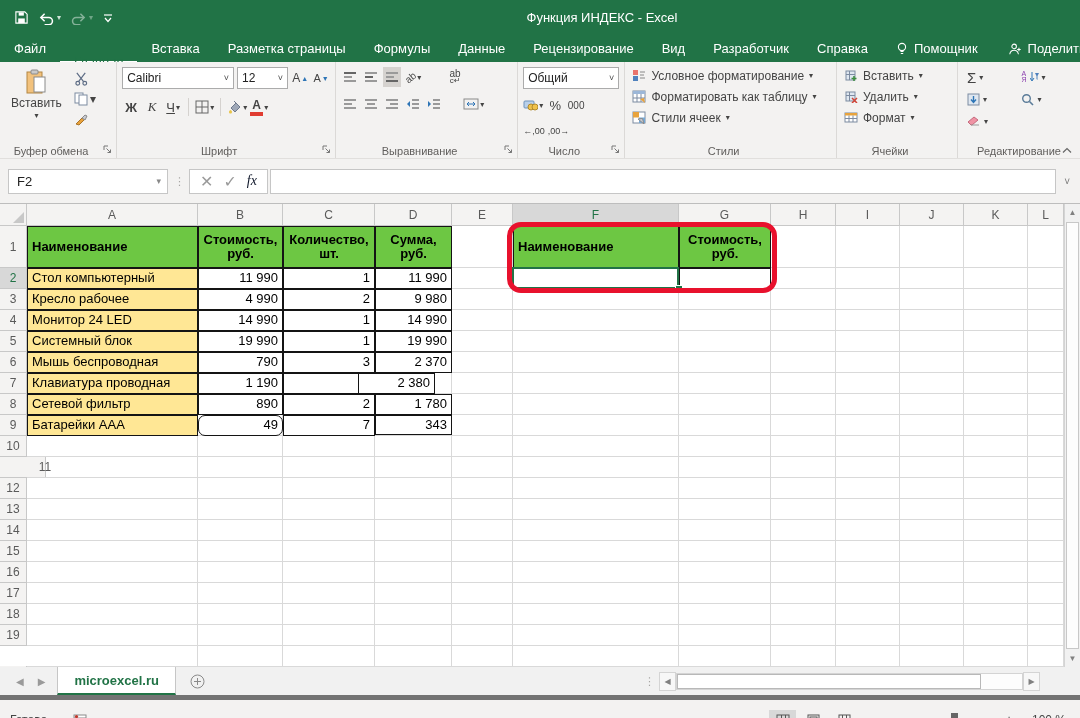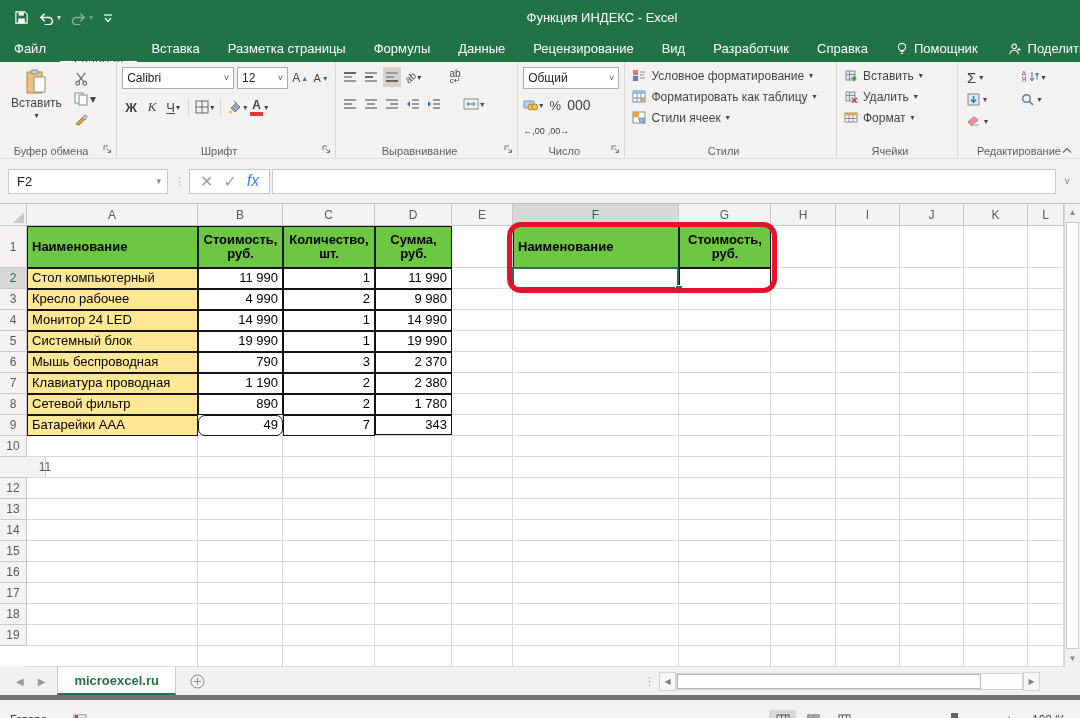--- a/index.html
+++ b/index.html
@@ -52,21 +52,21 @@
   .collapse{position:absolute;right:8px;bottom:4px;color:#666;font-size:10px;}
 
   
   .fbar{height:44px;background:#f3f2f1;display:flex;align-items:center;padding:0 2px 0 8px;flex:0 0 auto;
     border-top:1px solid #e1dfdd;}
   .namebox{width:148px;height:23px;background:#fff;border:1px solid #c6c6c6;display:flex;align-items:center;
     padding:0 2px 0 8px;font-size:13px;color:#222;}
   .namebox .cchev{margin-left:auto;font-size:9px;color:#888;padding:0 4px;}
   .grip{color:#a7a5a3;font-size:11px;letter-spacing:-2px;padding:0 6px;}
   .fbtns{height:23px;background:#fff;border:1px solid #c6c6c6;display:flex;align-items:center;gap:10px;padding:0 10px;color:#9a9a9a;}
-  .fx{font-family:Liberation Sans, sans-serif;font-style:italic;color:#3b82f6;font-size:16px;}
+  .fx{font-family:Liberation Serif, serif;font-style:italic;color:#0f172a;font-size:14px;}
   .finput{flex:1;height:23px;background:#fff;border:1px solid #c6c6c6;margin-left:2px;font-size:13px;padding:0 6px;color:#222;}
   .fchev{padding:0 8px;color:#777;font-size:10px;}
 
   
   .sheet{position:relative;height:463px;background:#fff;flex:0 0 auto;overflow:hidden;border-top:1px solid #bdbdbd;}
   .ch{position:absolute;top:0;height:22px;background:#f4f3f2;border-right:1px solid #c8c8c8;border-bottom:1px solid #c8c8c8;
     box-sizing:border-box;display:flex;align-items:center;justify-content:center;font-size:12px;color:#5a5a5a;}
   .ch.sel{background:#d8d8d8;color:#217346;}
   .corner{position:absolute;top:0;left:0;width:27px;height:22px;background:#f4f3f2;border-right:1px solid #c8c8c8;
     border-bottom:1px solid #c8c8c8;box-sizing:border-box;}
@@ -390,21 +390,21 @@
           <svg width="15" height="12" viewBox="0 0 15 12">
               <rect x="1" y="2" width="10" height="7" rx="1" fill="#b9d0ea" stroke="#6f93bb"></rect>
               <circle cx="8" cy="8" r="3" fill="#f0c24b" stroke="#b08a2e"></circle>
               <circle cx="12" cy="8" r="3" fill="#f0c24b" stroke="#b08a2e"></circle>
             </svg>
           <span class="chev">▾</span>
         </div>
         <div class="tbtn" style="font-size:13px;">
             <span>%</span>
           </div>
-        <div class="tbtn" style="font-size:14px;">
+        <div class="tbtn" style="font-size:10px;">
             <span>000</span>
           </div>
       </div>
       <div class="rrow" style="margin-top:4px;">
         <div class="tbtn" style="font-size:9px;">
             <span>←,00</span>
           </div>
         <div class="tbtn" style="font-size:9px;">
             <span>,00→</span>
           </div>
@@ -636,21 +636,21 @@
         <div class="cell num" style="left: 198px; width: 85px; top: 127px; height: 21px;">19 990</div>
         <div class="cell num" style="left: 283px; width: 92px; top: 127px; height: 21px;">1</div>
         <div class="cell num" style="left: 375px; width: 77px; top: 127px; height: 21px;">19 990</div>
         <div class="cell item left" style="left: 27px; width: 171px; top: 148px; height: 21px;">Мышь беспроводная</div>
         <div class="cell num" style="left: 198px; width: 85px; top: 148px; height: 21px;">790</div>
         <div class="cell num" style="left: 283px; width: 92px; top: 148px; height: 21px;">3</div>
         <div class="cell num" style="left: 375px; width: 77px; top: 148px; height: 21px;">2 370</div>
         <div class="cell item left" style="left: 27px; width: 171px; top: 169px; height: 21px;">Клавиатура проводная</div>
         <div class="cell num" style="left: 198px; width: 85px; top: 169px; height: 21px;">1 190</div>
         <div class="cell num" style="left: 283px; width: 92px; top: 169px; height: 21px;">2</div>
-        <div class="cell num" style="left: 375px; width: 77px; top: 169px; height: 21px;">2 380</div>
+        <div class="cell num" style="left: 358px; width: 77px; top: 169px; height: 21px;">2 380</div>
         <div class="cell item left" style="left: 27px; width: 171px; top: 190px; height: 21px;">Сетевой фильтр</div>
         <div class="cell num" style="left: 198px; width: 85px; top: 190px; height: 21px;">890</div>
         <div class="cell num" style="left: 283px; width: 92px; top: 190px; height: 21px;">2</div>
         <div class="cell num" style="left: 375px; width: 77px; top: 190px; height: 21px;">1 780</div>
         <div class="cell item left" style="left: 27px; width: 171px; top: 211px; height: 21px;">Батарейки AAA</div>
         <div class="cell num" style="left: 198px; width: 85px; top: 211px; height: 21px; border-radius: 7px;">49</div>
         <div class="cell num" style="left: 283px; width: 92px; top: 211px; height: 21px;">7</div>
         <div class="cell num" style="left: 375px; width: 77px; top: 211px; height: 20px;">343</div>
         <div class="cell hdr left" style="left: 513px; width: 166px; top: 22px; height: 42px;">Наименование</div>
         <div class="cell hdr" style="left: 679px; width: 92px; top: 22px; height: 42px;">Стоимость,

